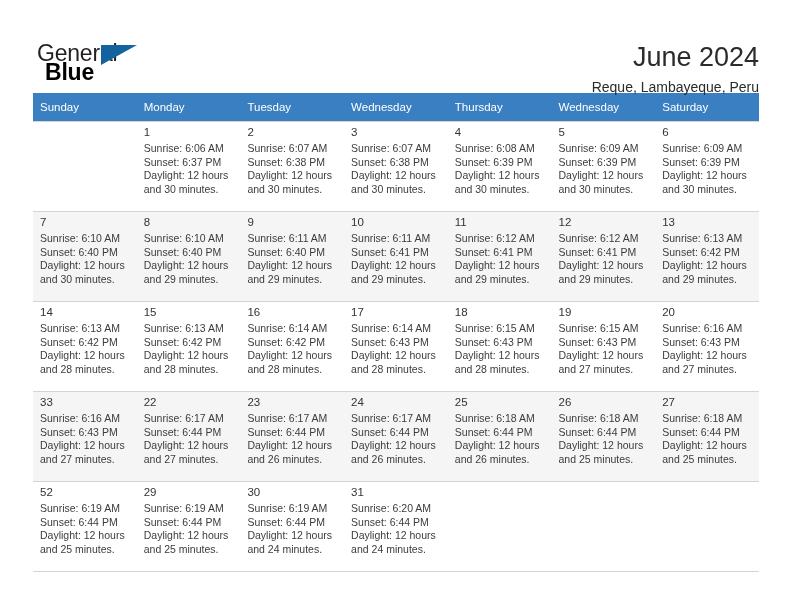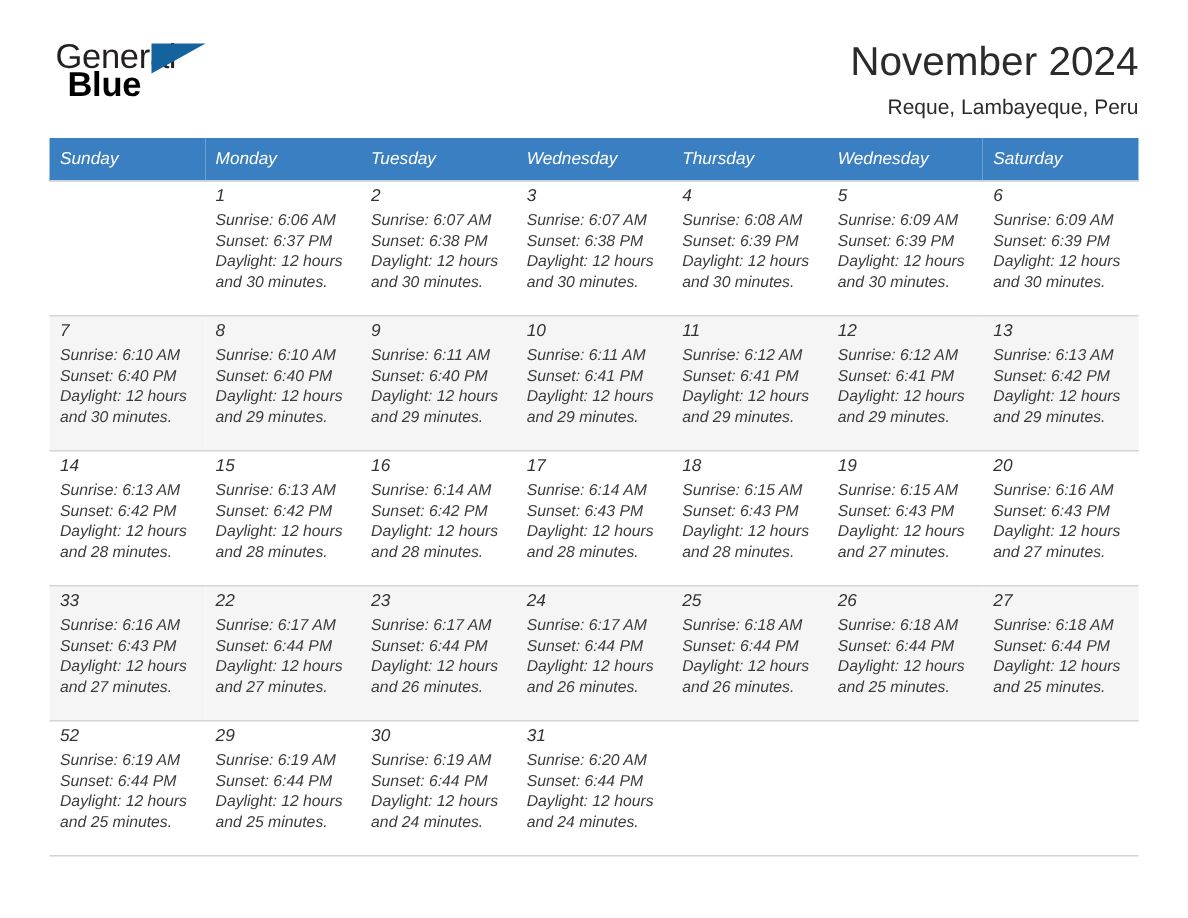--- a/index.html
+++ b/index.html
@@ -12,21 +12,21 @@
     height: 612px;
     font-family: "Liberation Sans", sans-serif;
     color: #222222;
     overflow: hidden;
   }
   .page {
     position: relative;
     width: 792px;
     height: 612px;
     box-sizing: border-box;
-    padding: 0 33px;
+    padding: 16px 33px;
   }
 
   
   .header {
     display: flex;
     align-items: flex-start;
     justify-content: space-between;
     height: 70px;
     padding-top: 26px;
     box-sizing: border-box;
@@ -83,22 +83,21 @@
     margin: 7px 0 0 12px;
     line-height: 1.1;
     white-space: nowrap;
   }
 
   
   .calendar {
     width: 726px;
     border-collapse: collapse;
     table-layout: fixed;
-    margin-top: 22px;
-    font-style: italic;
+    margin-top: 7px;
   }
   .calendar th {
     background: #3a7fc1;
     color: #ffffff;
     font-weight: normal;
     font-size: 11.5px;
     text-align: left;
     padding: 5px 0 5px 7px;
     height: 18px;
     border: none;
@@ -147,21 +146,21 @@
 
   <div class="header">
 
     <div class="logo">
       <span class="logo-general">General</span>
       <span class="logo-triangle"></span>
       <span class="logo-blue">Blue</span>
     </div>
 
     <div class="titles">
-      <h1 class="cal-title">November 2024</h1>
+      <h1 class="cal-title">June 2024</h1>
       <div class="cal-subtitle">Reque, Lambayeque, Peru</div>
     </div>
 
   </div>
 
   <table class="calendar">
     <thead>
       <tr>
         <th>Sunday</th>
         <th>Monday</th>

